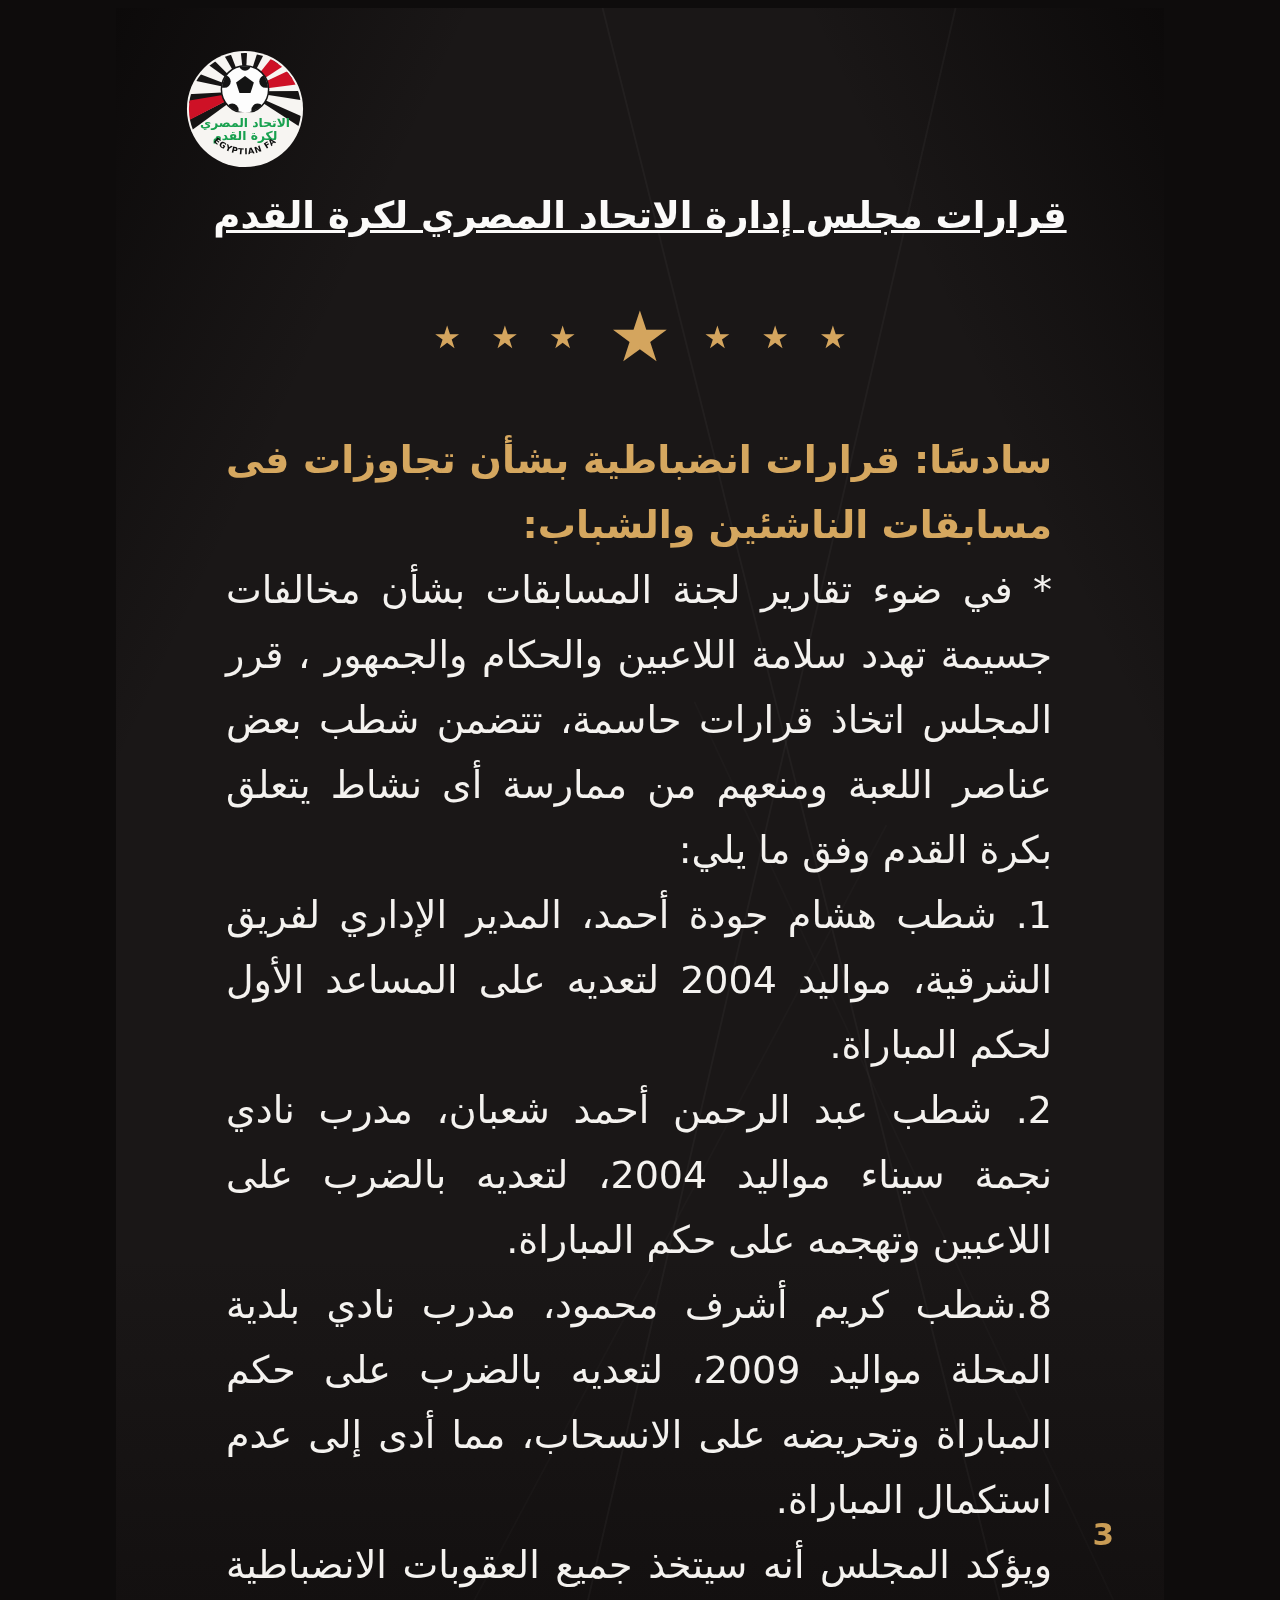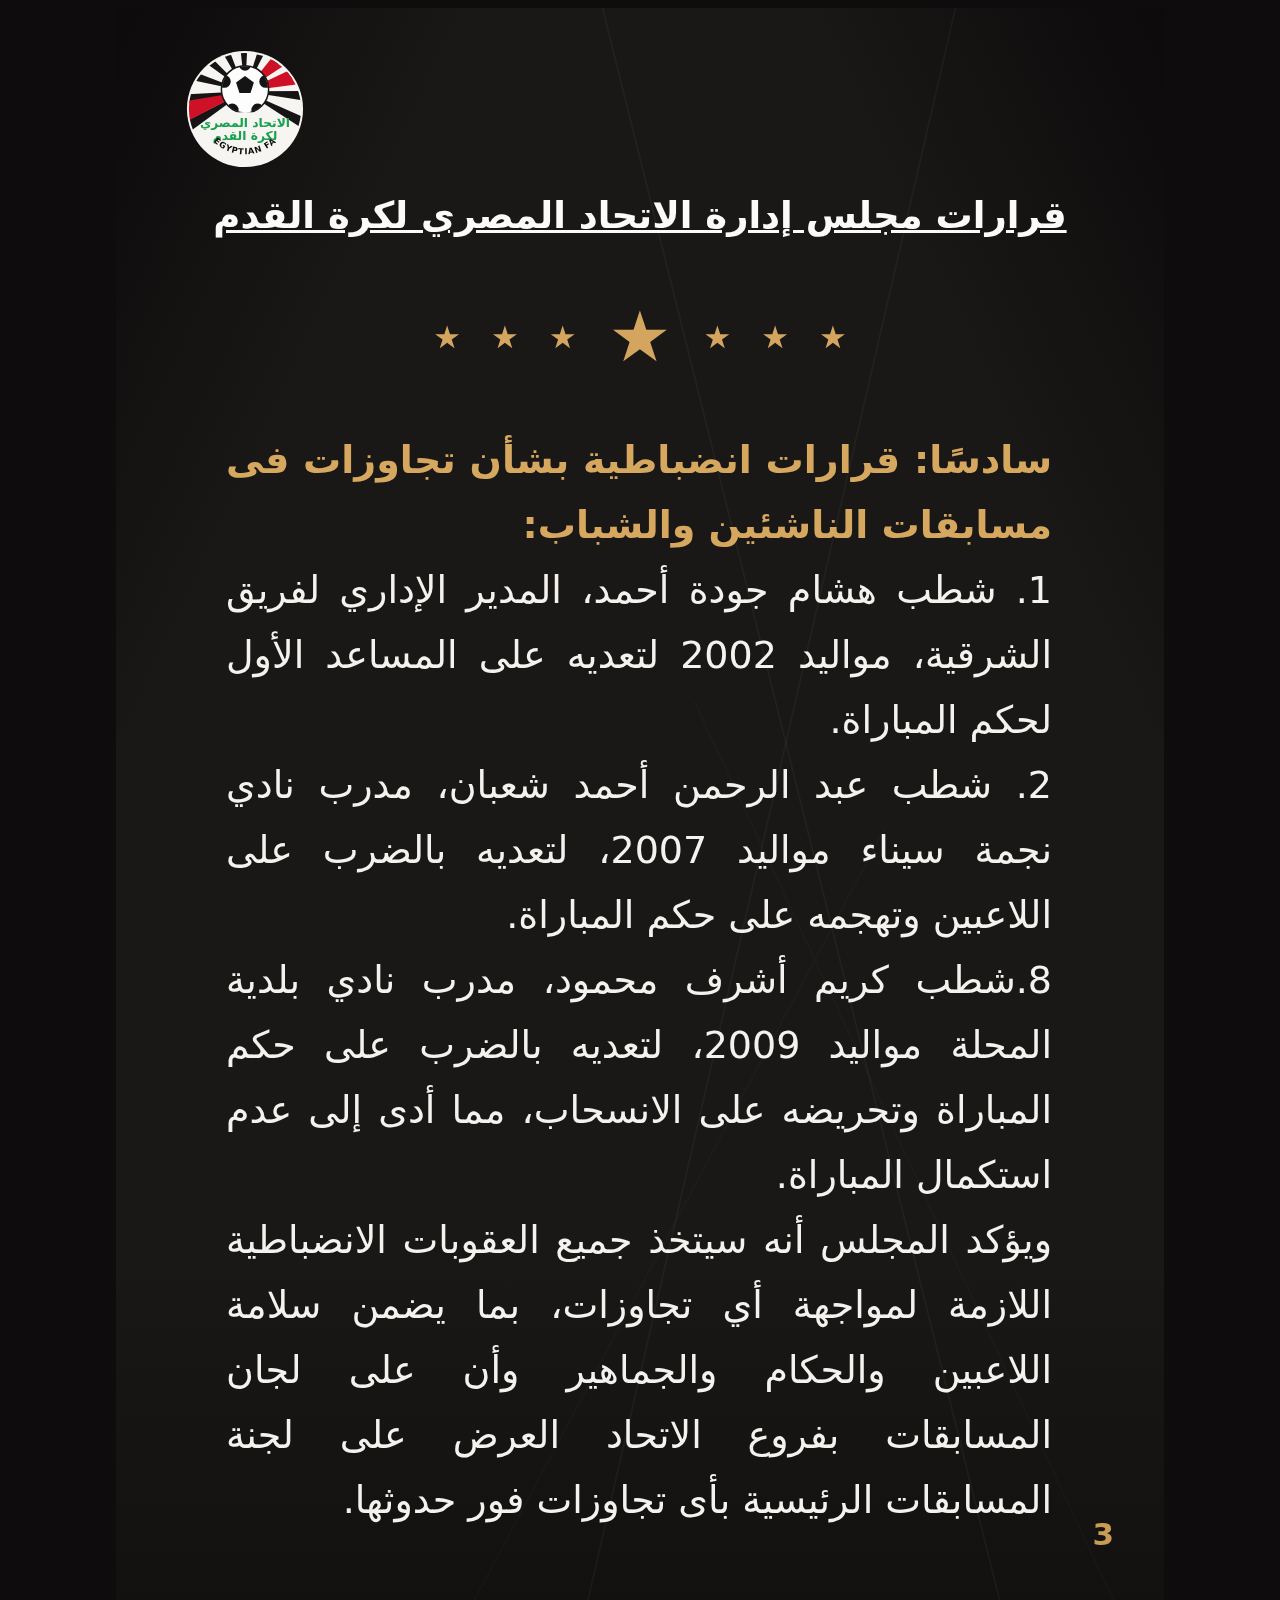--- a/index.html
+++ b/index.html
@@ -122,21 +122,22 @@
     <span class="star">★</span>
     <span class="star">★</span>
     <span class="star big">★</span>
     <span class="star">★</span>
     <span class="star">★</span>
     <span class="star">★</span>
   </div>
 
   <div class="content">
     <p class="section-heading">سادسًا: قرارات انضباطية بشأن تجاوزات فى مسابقات الناشئين والشباب:</p>
-    <p>1. شطب هشام جودة أحمد، المدير الإداري لفريق الشرقية، مواليد 2002 لتعديه على المساعد الأول لحكم المباراة.</p>
-    <p>2. شطب عبد الرحمن أحمد شعبان، مدرب نادي نجمة سيناء مواليد 2007، لتعديه بالضرب على اللاعبين وتهجمه على حكم المباراة.</p>
+    <p>* في ضوء تقارير لجنة المسابقات بشأن مخالفات جسيمة تهدد سلامة اللاعبين والحكام والجمهور ، قرر المجلس  اتخاذ قرارات حاسمة، تتضمن شطب بعض عناصر اللعبة ومنعهم من ممارسة أى نشاط يتعلق بكرة القدم وفق ما يلي:</p>
+    <p>1. شطب هشام جودة أحمد، المدير الإداري لفريق الشرقية، مواليد 2004 لتعديه على المساعد الأول لحكم المباراة.</p>
+    <p>2. شطب عبد الرحمن أحمد شعبان، مدرب نادي نجمة سيناء مواليد 2004، لتعديه بالضرب على اللاعبين وتهجمه على حكم المباراة.</p>
     <p>8.شطب كريم أشرف محمود، مدرب نادي بلدية المحلة مواليد 2009، لتعديه بالضرب على حكم المباراة وتحريضه على الانسحاب، مما أدى إلى عدم استكمال المباراة.</p>
     <p>ويؤكد المجلس أنه سيتخذ جميع العقوبات الانضباطية اللازمة لمواجهة أي تجاوزات، بما يضمن سلامة اللاعبين والحكام والجماهير وأن على لجان المسابقات بفروع الاتحاد العرض على لجنة المسابقات الرئيسية بأى تجاوزات فور حدوثها.</p>
   </div>
 
   <div class="page-number">3</div>
 
 </div>
 
 </body></html>

